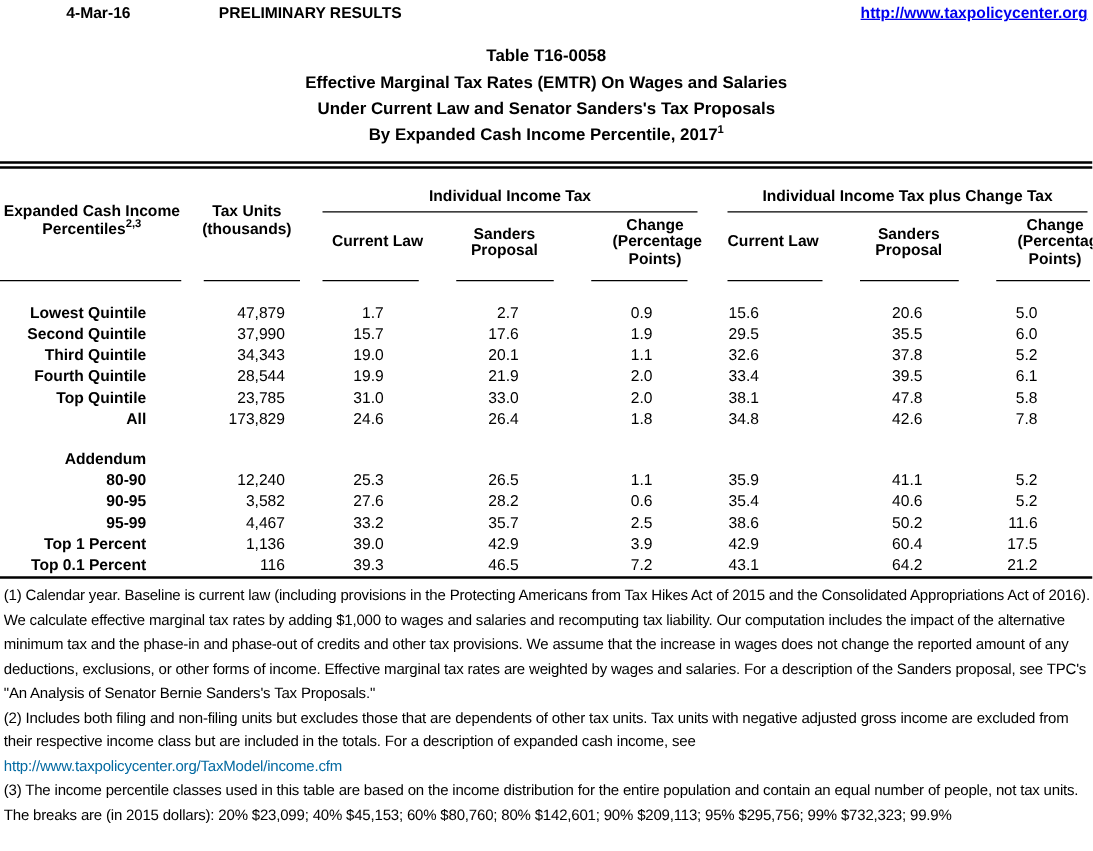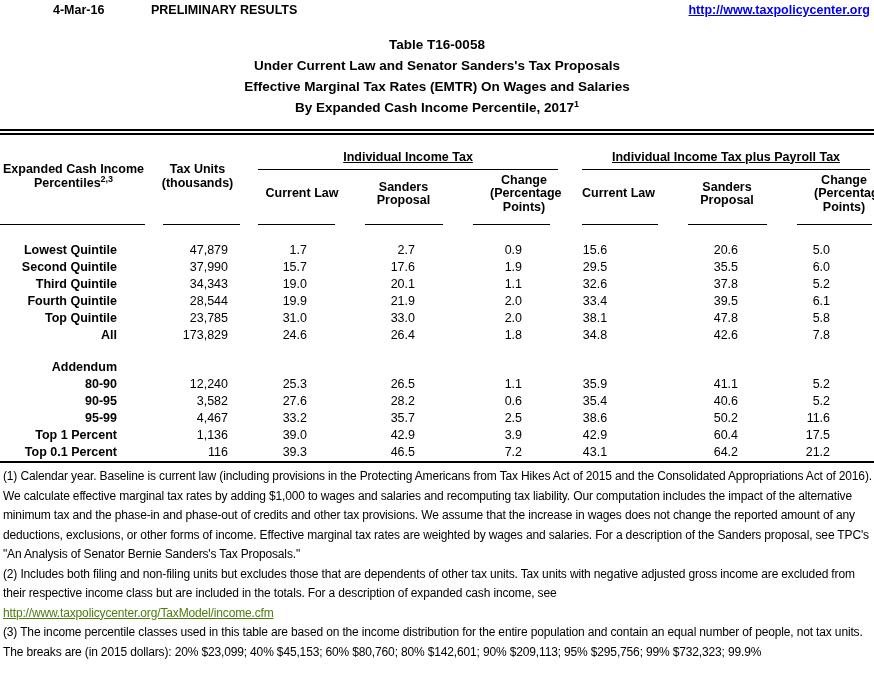--- a/index.html
+++ b/index.html
@@ -3,37 +3,37 @@
 <meta charset="utf-8">
 <style>
   html,body{margin:0;padding:0;}
   body{
     width:874px;height:681px;background:#ffffff;color:#000;
     font-family:"Liberation Sans",sans-serif;position:relative;overflow:hidden;
   }
   
   .topbar{position:absolute;top:3px;left:0;width:874px;height:17px;font-size:12.5px;font-weight:bold;}
   .topbar .date{position:absolute;left:5px;top:0;margin-left:48px;}
-  .topbar .prelim{position:absolute;left:132px;top:0;padding-left:19px;}
+  .topbar .prelim{position:absolute;left:156px;top:0;padding-left:19px;}
   .topbar .site{position:absolute;right:4px;top:0;color:#0000EE;text-decoration:underline;cursor:pointer;}
   
   .titles{position:absolute;top:34px;left:0;width:874px;text-align:center;font-weight:bold;font-size:13.5px;line-height:21px;}
   sup{font-size:9px;vertical-align:super;line-height:0;}
   
   .tablewrap{position:absolute;top:129px;left:0;width:874px;}
   .rule-double{height:2px;border-top:2px solid #000;border-bottom:2px solid #000;}
   .rule-bottom{height:0;border-top:2px solid #000;}
   table{border-collapse:collapse;table-layout:fixed;width:874px;}
   th,td{padding:0;margin:0;}
   thead th{font-weight:bold;font-size:12.5px;line-height:13.5px;vertical-align:middle;}
   tr.group-row{height:35px;}
   tr.sub-row{height:48px;}
   tr.underline-row{height:9px;}
   th.group{vertical-align:bottom;}
-  .grp-box{border-bottom:1.5px solid #000;padding-bottom:5px;text-align:center;text-decoration:underline;}
+  .grp-box{border-bottom:1.5px solid #000;padding-bottom:5px;text-align:center;}
   .grp-box.g1{margin:0 0 0 10px;}
   .grp-box.g2{margin:0 4px 0 24px;}
   .sub-inner{margin:0 auto;text-align:center;}
   .w-cl{max-width:74px;}
   .w-sp{max-width:62px;}
   .w-ch{max-width:84px;margin-left:26px;}
   th.sub{padding-left:13px;}
   .ul{border-bottom:1.5px solid #000;height:4px;}
   .u1{margin:0 2px 0 0;}
   .u2{margin:0 8px 0 16px;}
@@ -50,35 +50,35 @@
   tbody td:nth-child(2){padding-right:20px;}
   tbody td:nth-child(3){padding-right:36px;}
   tbody td:nth-child(4){padding-right:36px;}
   tbody td:nth-child(5){padding-right:36px;margin-top:40px;}
   tbody td:nth-child(6){padding-right:34px;text-align:center;}
   tbody td:nth-child(7){padding-right:37px;}
   tbody td:nth-child(8){padding-right:44px;}
   
   .footnotes{position:absolute;top:467px;left:3px;width:869px;font-size:12px;line-height:19.5px;letter-spacing:-0.15px;}
   .footnotes p{margin:0;}
-  .fnlink{color:#4d7c0f;text-decoration:underline;display:block;cursor:pointer;}
+  .fnlink{color:#0369a1;display:block;cursor:pointer;}
 </style>
 </head>
 <body>
 
 <div class="topbar">
   <span class="date">4-Mar-16</span>
   <span class="prelim">PRELIMINARY RESULTS</span>
   <a class="site">http://www.taxpolicycenter.org</a>
 </div>
 
 <div class="titles">
   <div>Table T16-0058</div>
+  <div>Effective Marginal Tax Rates (EMTR) On Wages and Salaries</div>
   <div>Under Current Law and Senator Sanders's Tax Proposals</div>
-  <div>Effective Marginal Tax Rates (EMTR) On Wages and Salaries</div>
   <div><span>By Expanded Cash Income Percentile, 2017</span><sup>1</sup></div>
 </div>
 
 <div class="tablewrap">
   <div class="rule-double"></div>
   <table>
     <colgroup>
       <col style="width:147px">
         <col style="width:101px">
         <col style="width:95px">
@@ -91,21 +91,21 @@
     <thead>
       <tr class="group-row">
         <th rowspan="2"><span>Expanded Cash Income Percentiles</span><sup>2,3</sup></th>
         <th rowspan="2">
             <div class="sub-inner" style="max-width:72px">Tax Units (thousands)</div>
           </th>
         <th class="group" colspan="3">
             <div class="grp-box g1">Individual Income Tax</div>
           </th>
         <th class="group" colspan="3">
-            <div class="grp-box g2">Individual Income Tax plus Payroll Tax</div>
+            <div class="grp-box g2">Individual Income Tax plus Change Tax</div>
           </th>
       </tr>
       <tr class="sub-row">
         <th class="sub">
             <div class="sub-inner w-cl">Current Law</div>
           </th>
         <th class="sub">
             <div class="sub-inner w-sp">Sanders Proposal</div>
           </th>
         <th class="sub">

